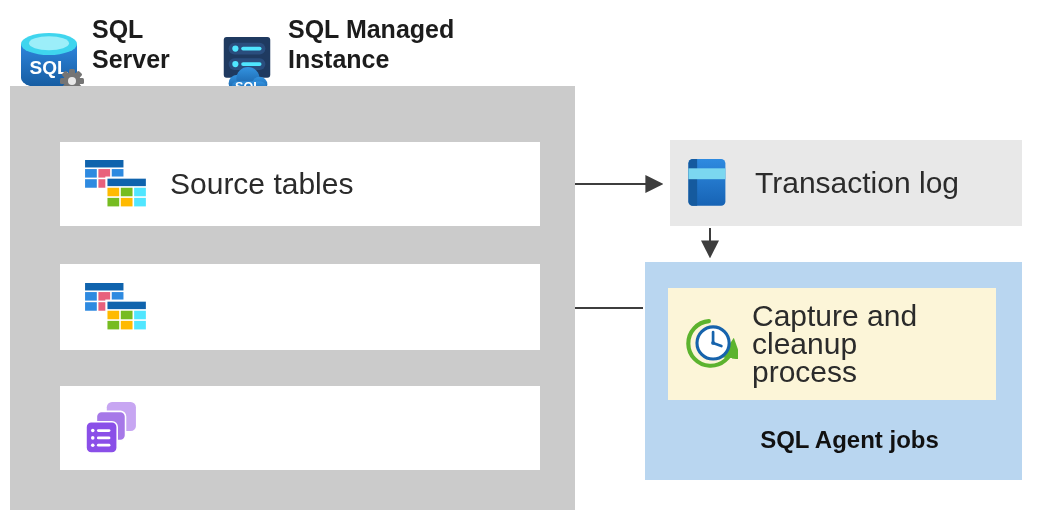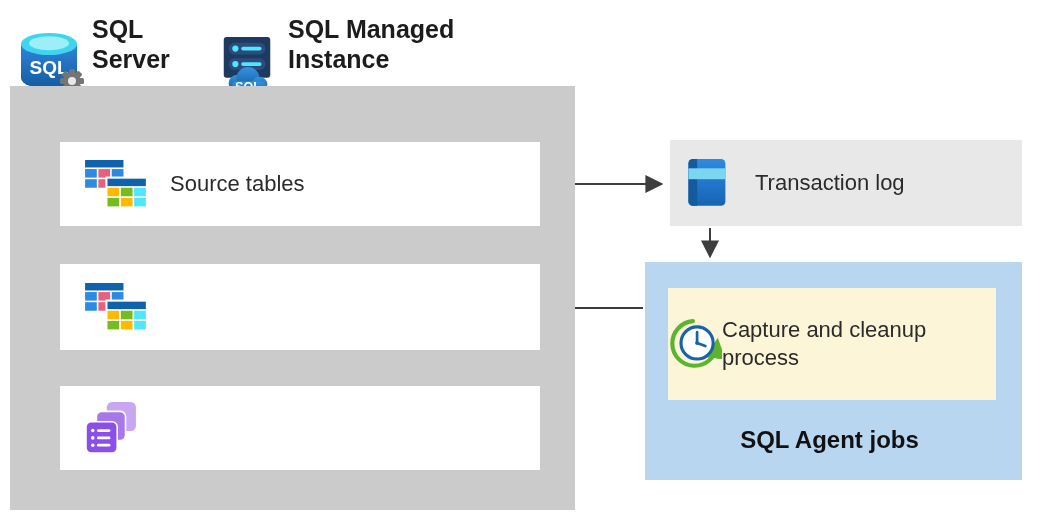--- a/index.html
+++ b/index.html
@@ -5,33 +5,33 @@
   html, body { margin: 0; padding: 0; background: #ffffff; }
   body { font-family: "Liberation Sans", sans-serif; }
   .canvas { position: relative; width: 1044px; height: 527px; background: #ffffff; overflow: hidden; }
 
   .arrows { position: absolute; left: 0; top: 0; width: 1044px; height: 527px; pointer-events: none; }
 
   .main-panel { position: absolute; left: 10px; top: 86px; width: 565px; height: 424px; background: #cbcbcb; }
 
   .node { position: absolute; background: #ffffff; display: flex; align-items: center; box-sizing: border-box; }
   .node .icon-wrap { flex: 0 0 auto; display: flex; align-items: center; justify-content: center; }
-  .node-label { font-size: 22px; color: #2b2b2b; }
+  .node-label { font-size: 30px; color: #2b2b2b; }
 
   .node-source { left: 60px; top: 142px; width: 480px; height: 84px; padding-left: 25px; gap: 23px; }
   .node-cdc    { left: 60px; top: 264px; width: 480px; height: 86px; padding-left: 25px; gap: 23px; }
   .node-tsql   { left: 60px; top: 386px; width: 480px; height: 84px; padding-left: 25px; gap: 26px; }
 
   .node-translog { left: 670px; top: 140px; width: 352px; height: 86px; background: #e8e8e8; padding-left: 15px; gap: 24px; }
 
   .agent-container { position: absolute; left: 645px; top: 262px; width: 377px; height: 218px; background: #b9d6f0; }
-  .node-process { left: 668px; top: 288px; width: 328px; height: 112px; background: #fcf5d8; }
+  .node-process { left: 668px; top: 288px; width: 328px; height: 112px; background: #fcf5d8; padding-left: 16px; gap: 14px; }
   .node-process .node-label { width: 210px; line-height: 28px; }
 
-  .agent-label { position: absolute; left: 641px; top: 426px; width: 377px; text-align: center;
+  .agent-label { position: absolute; left: 661px; top: 426px; width: 377px; text-align: center;
                  font-size: 24px; font-weight: bold; color: #111111; }
 
   .hdr-label { position: absolute; font-size: 25px; font-weight: bold; color: #1c1c1c; line-height: 30px; }
   .hdr-sqlserver { left: 92px; top: 14px; width: 130px; }
   .hdr-sqlmi { left: 288px; top: 14px; width: 200px; }
 
   .hdr-icon { position: absolute; }
   .pos-sqlserver-icon { left: 14px; top: 28px; }
   .pos-sqlmi-icon { left: 216px; top: 36px; }
 </style>

